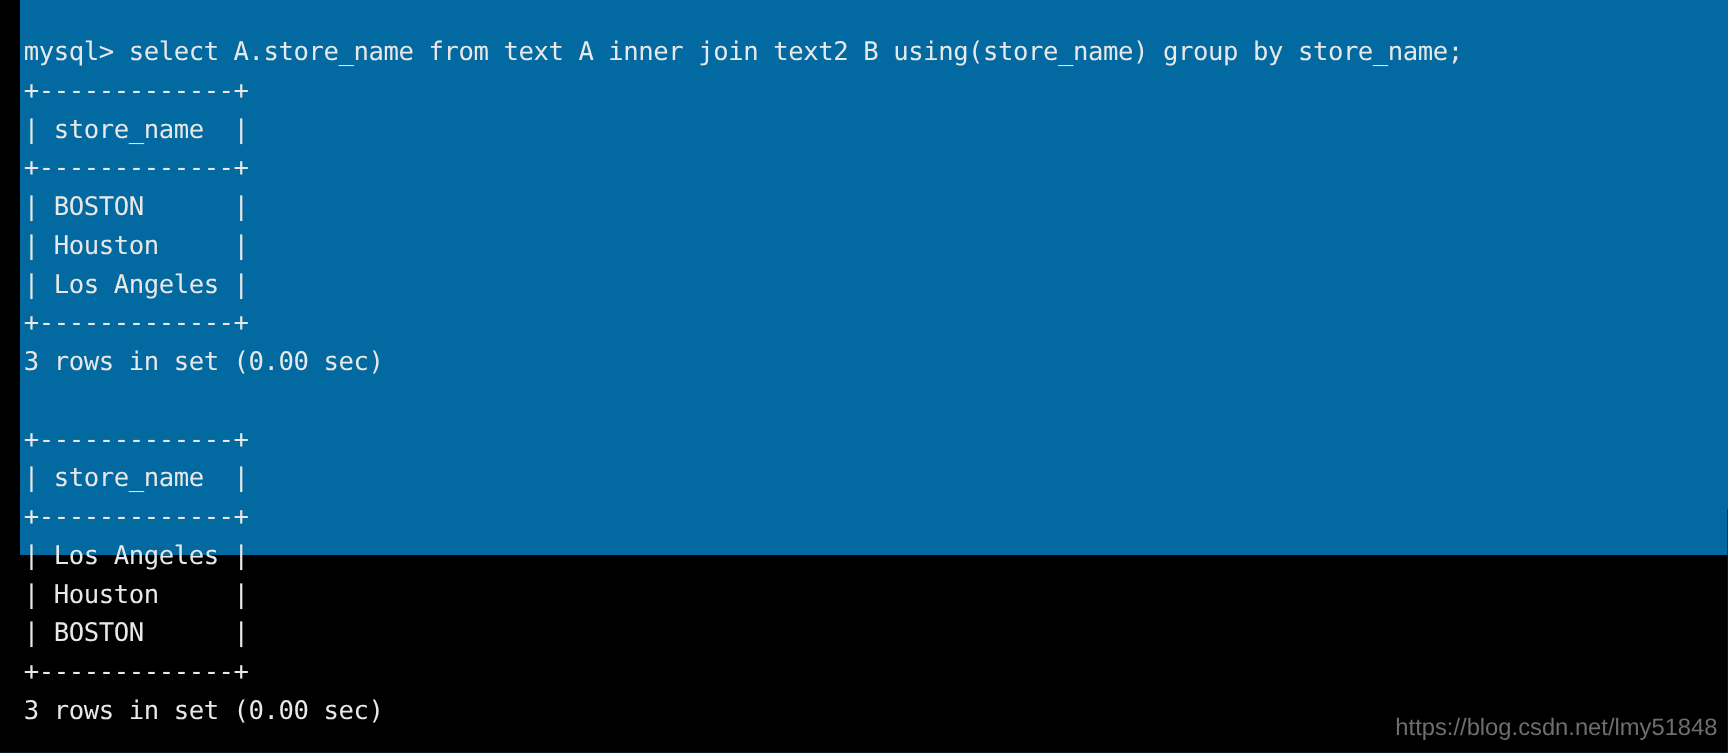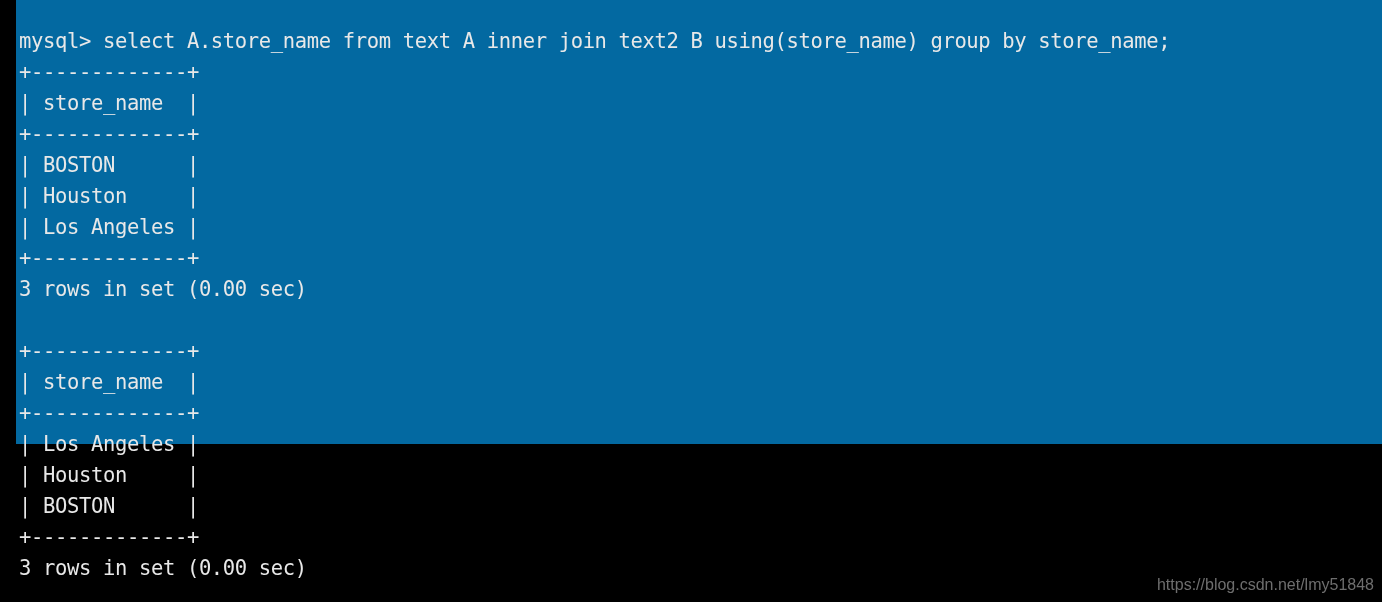--- a/index.html
+++ b/index.html
@@ -40,21 +40,21 @@
 
   .term-line.blank {
     color: transparent;
   }
 
   #watermark {
     position: absolute;
     right: 8px;
     bottom: 8px;
     font-family: "Liberation Sans", "DejaVu Sans", sans-serif;
-    font-size: 16px;
+    font-size: 19px;
     color: #6e6e6e;
     white-space: pre;
     letter-spacing: 0px;
   }
 </style>
 </head>
 <body>
 
 <div id="terminal">
 

